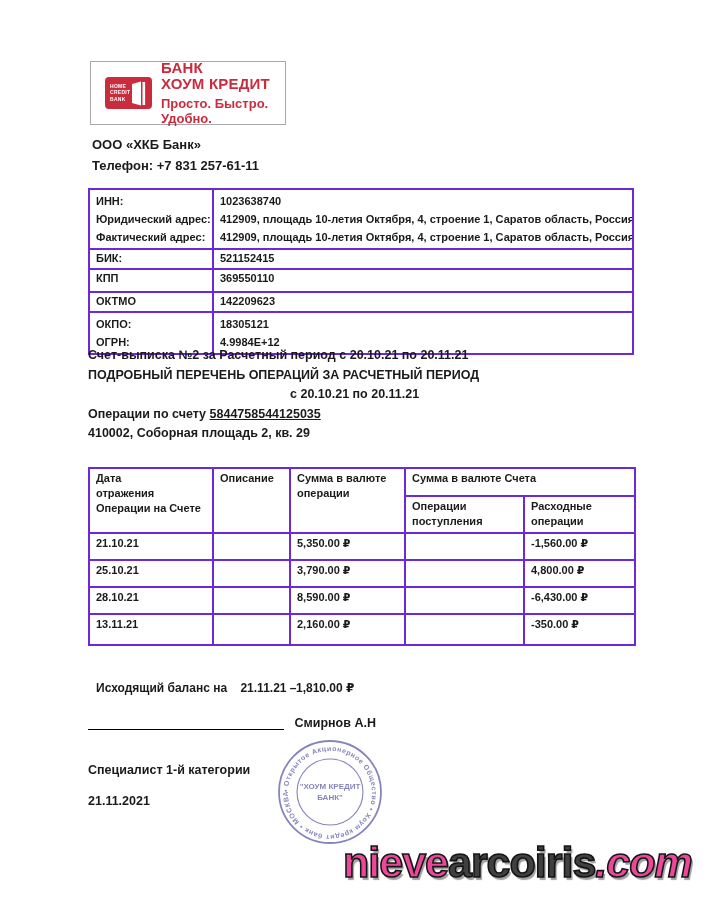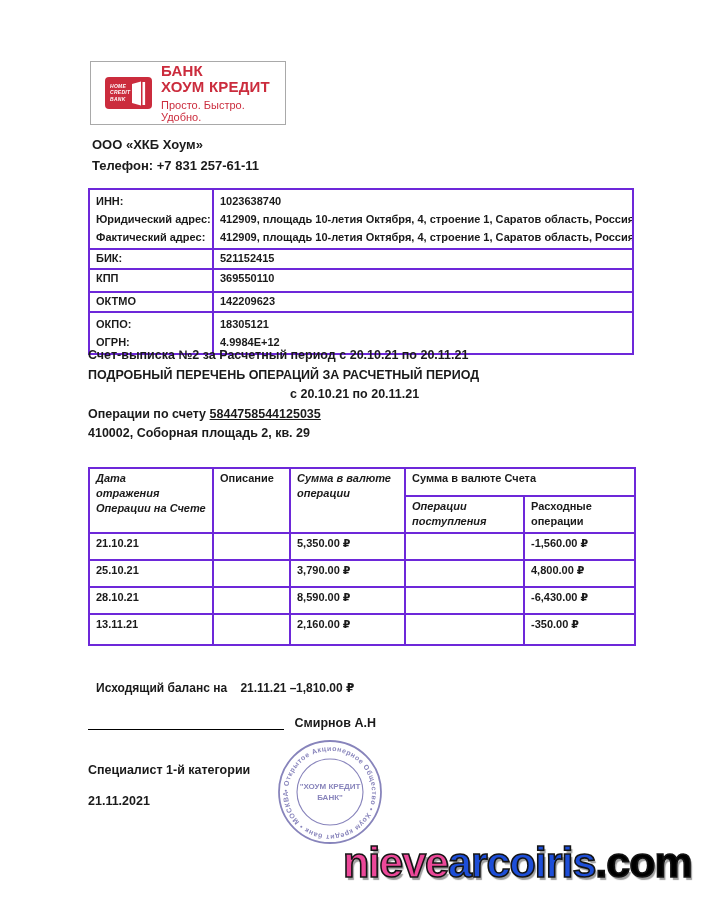--- a/index.html
+++ b/index.html
@@ -19,31 +19,31 @@
     position:relative; width:47px; height:32px; background:#cb2c3d; border-radius:4px;
     flex:0 0 auto; margin-right:9px;
   }
   .logo-mark-text {
     position:absolute; left:5px; top:6px; color:#ffffff; font-weight:bold;
     font-size:5px; line-height:1.25; letter-spacing:.3px;
   }
   .logo-door { position:absolute; right:5px; top:4px; }
   .logo-name { color:#cb2c3d; }
   .logo-name .l1,.logo-name .l2 { font-weight:bold; font-size:15px; line-height:1.08; letter-spacing:.2px; }
-  .logo-tagline { font-size:11px; font-weight:normal; margin-top:4px; color:#cb2c3d; }
+  .logo-tagline { font-size:13px; font-weight:bold; margin-top:4px; color:#cb2c3d; }
 
   
   .company { position:absolute; left:92px; top:137px; font-size:13px; font-weight:bold; }
   .phone   { position:absolute; left:92px; top:158px; font-size:13px; font-weight:bold; }
 
   
   table { border-collapse:collapse; table-layout:fixed; }
   td { border:2px solid #6d28d9; vertical-align:top; padding:2px 6px;
        font-size:11px; font-weight:bold; overflow:hidden; }
-  .pre { white-space:pre-line;font-style:italic; }
+  .pre { white-space:pre-line; }
 
   .info-table { position:absolute; left:88px; top:188px; width:546px; }
   .info-table .line { line-height:18px; white-space:nowrap; }
   .info-table tr.h20 td { height:20px; }
   .info-table tr.h23 td { height:23px; }
 
   .ops-table { position:absolute; left:88px; top:467px; width:546px; }
   .ops-table td { line-height:15px; }
   .ops-table tr.headrow1 td.span-cell { height:28px; }
   .ops-table tr.headrow2 td { height:37px; }
@@ -72,22 +72,22 @@
   .stamp { position:absolute; left:276px; top:738px; width:108px; height:108px; opacity:.9; }
 
   
   .watermark {
     position:absolute; left:343px; top:838px; font-size:43px; font-weight:bold;
     letter-spacing:-1px; white-space:nowrap;
     -webkit-text-stroke:1.6px #141414;
     text-shadow:2px 3px 1px rgba(40,40,40,.45);
   }
   .wm-1 { color:#ec4899; }
-  .wm-2 { color:#1d4ed8; }
-  .wm-3 { color:#000000; }
+  .wm-2 { color:#404040; }
+  .wm-3 { color:#ec4899;font-style:italic; }
 </style>
 </head>
 <body>
 
 <div class="page">
 
   <div class="logo-box">
     <div class="logo-mark">
       <div class="logo-mark-text pre">HOME
 CREDIT
@@ -97,21 +97,21 @@
         <rect x="12.5" y="1" width="2.6" height="23" fill="#ffffff"></rect>
       </svg>
     </div>
     <div class="logo-name">
       <div class="l1">БАНК</div>
       <div class="l2">ХОУМ КРЕДИТ</div>
       <div class="logo-tagline">Просто. Быстро. Удобно.</div>
     </div>
   </div>
 
-  <div class="company">ООО «ХКБ Хоум»</div>
+  <div class="company">ООО «ХКБ Банк»</div>
   <div class="phone">Телефон: +7 831 257-61-11</div>
 
   <table class="info-table">
     <colgroup>
         <col style="width:124px">
         <col>
       </colgroup>
     <tbody>
       <tr>
         <td>

